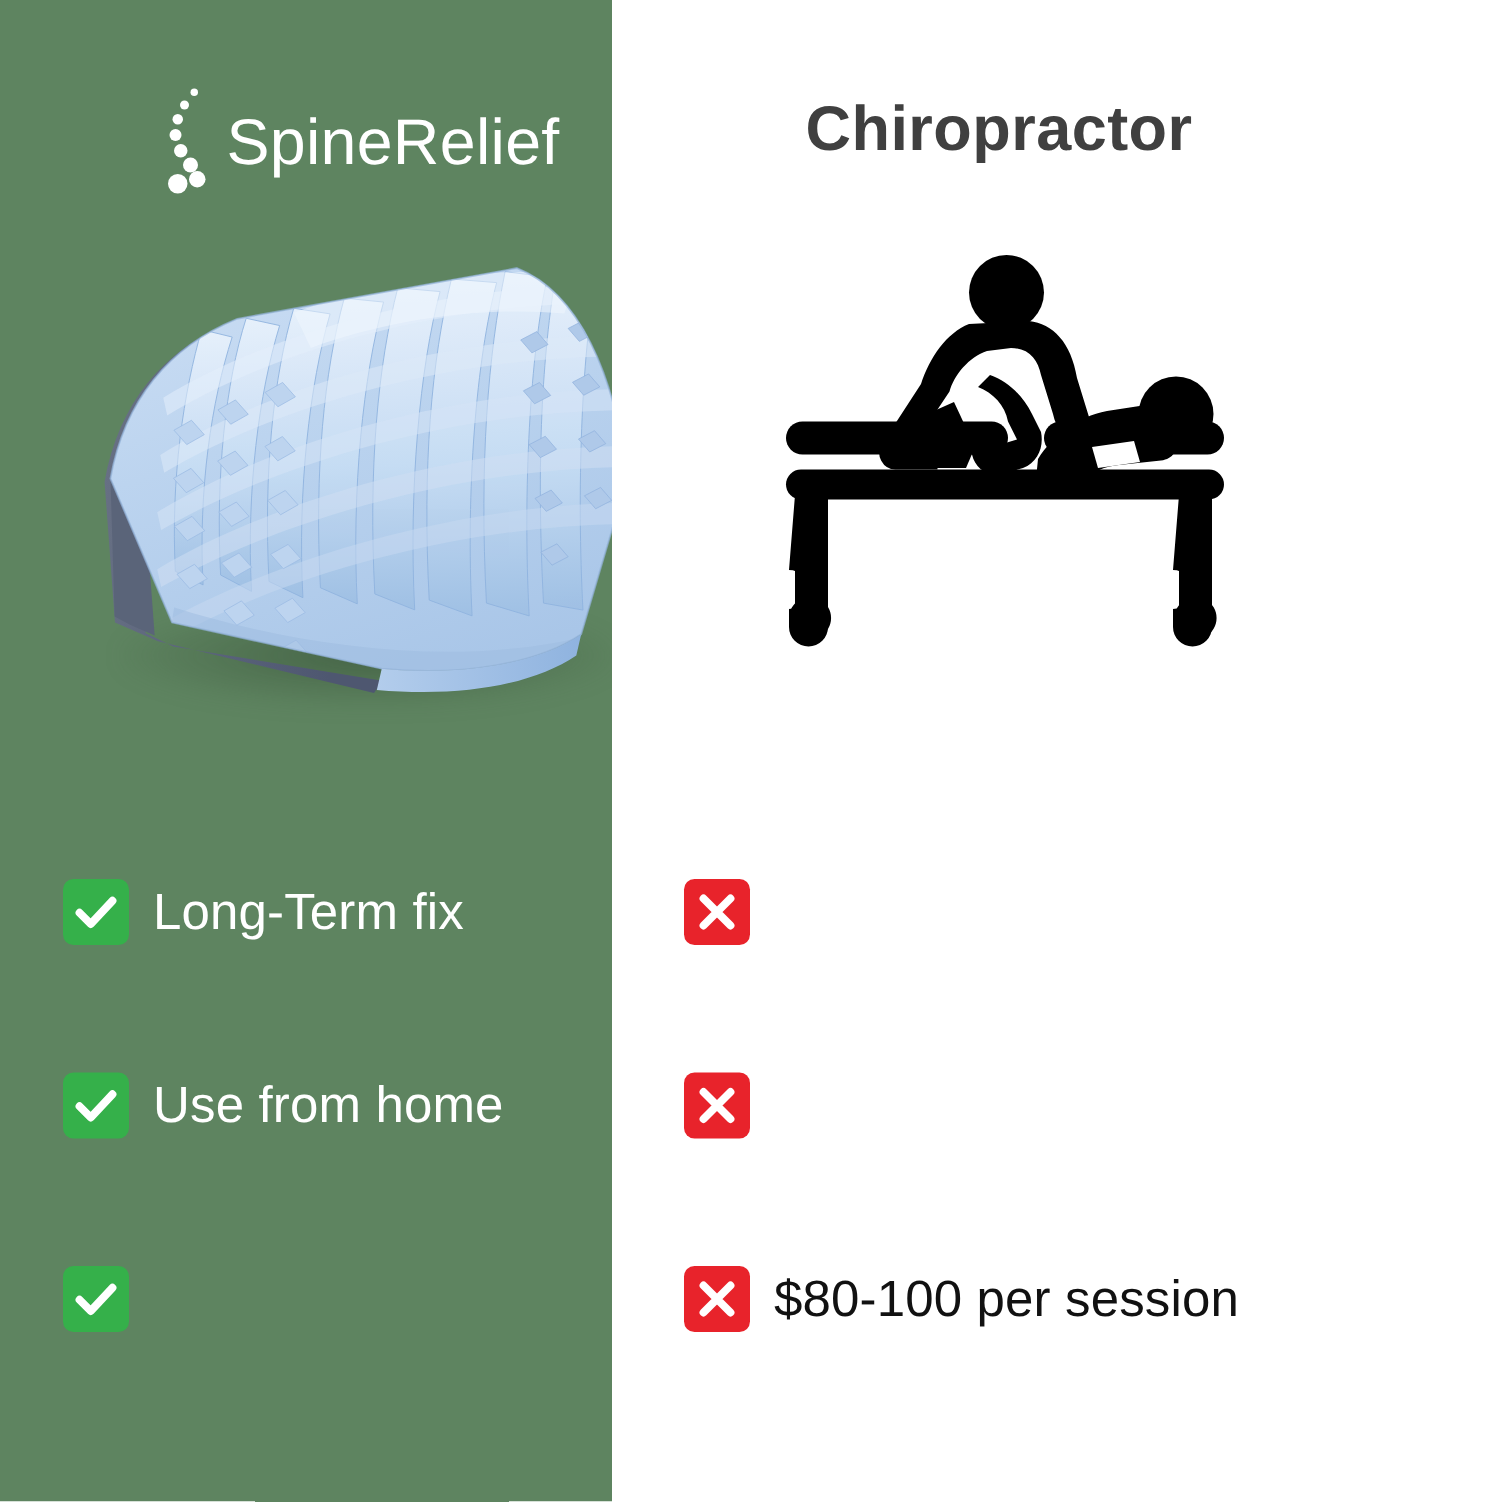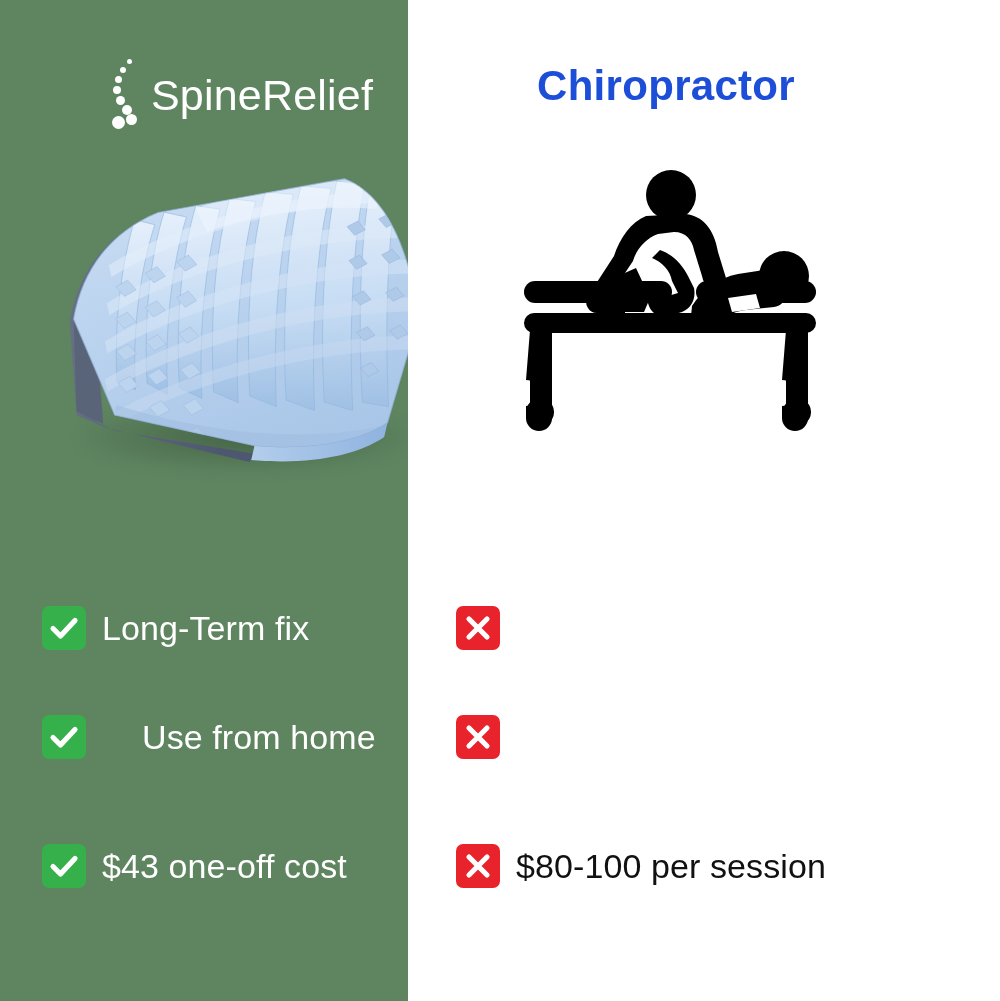--- a/index.html
+++ b/index.html
@@ -64,21 +64,21 @@
     letter-spacing: 0.2px;
     font-weight: 400;
     white-space: nowrap;
   }
   .col-title {
     position: absolute;
     top: 62px;
     left: 0;
     width: 516px;
     text-align: center;
-    color: #1d4ed8;
+    color: #404040;
     font-size: 42px;
     font-weight: bold;
     letter-spacing: 0.3px;
   }
 
   
   .product-figure {
     position: absolute;
     left: 52px;
     top: 162px;
@@ -121,22 +121,22 @@
     width: 100%;
   }
   .feature-row {
     position: absolute;
     display: flex;
     align-items: center;
     height: 56px;
   }
   .panel-left .feature-row { left: 42px; }
   .panel-right .feature-row { left: 48px; }
-  .feature-row.r1 { top: 600px; }
-  .feature-row.r2 { top: 709px; gap: 40px; }
+  .feature-row.r1 { top: 580px; }
+  .feature-row.r2 { top: 709px; }
   .feature-row.r3 { top: 838px; }
 
   .mark {
     width: 44px;
     height: 44px;
     border-radius: 7px;
     flex: none;
     position: relative;
     margin-right: 16px;
   }
@@ -294,21 +294,20 @@
         </span>
         <span class="feature-label">Use from home</span>
       </div>
 
       <div class="feature-row r3">
         <span class="mark check">
           <svg width="44" height="44" viewBox="0 0 44 44">
             <path d="M11 22.5 L18.5 30 L33 14.5" fill="none" stroke="#ffffff" stroke-width="5.2" stroke-linecap="round" stroke-linejoin="round"></path>
           </svg>
         </span>
-        <span class="feature-label">$43 one-off cost</span>
       </div>
 
     </div>
   </div>
 
   <div class="panel panel-right">
 
     <div class="col-title">Chiropractor</div>
 
     <div class="chiro-figure">

